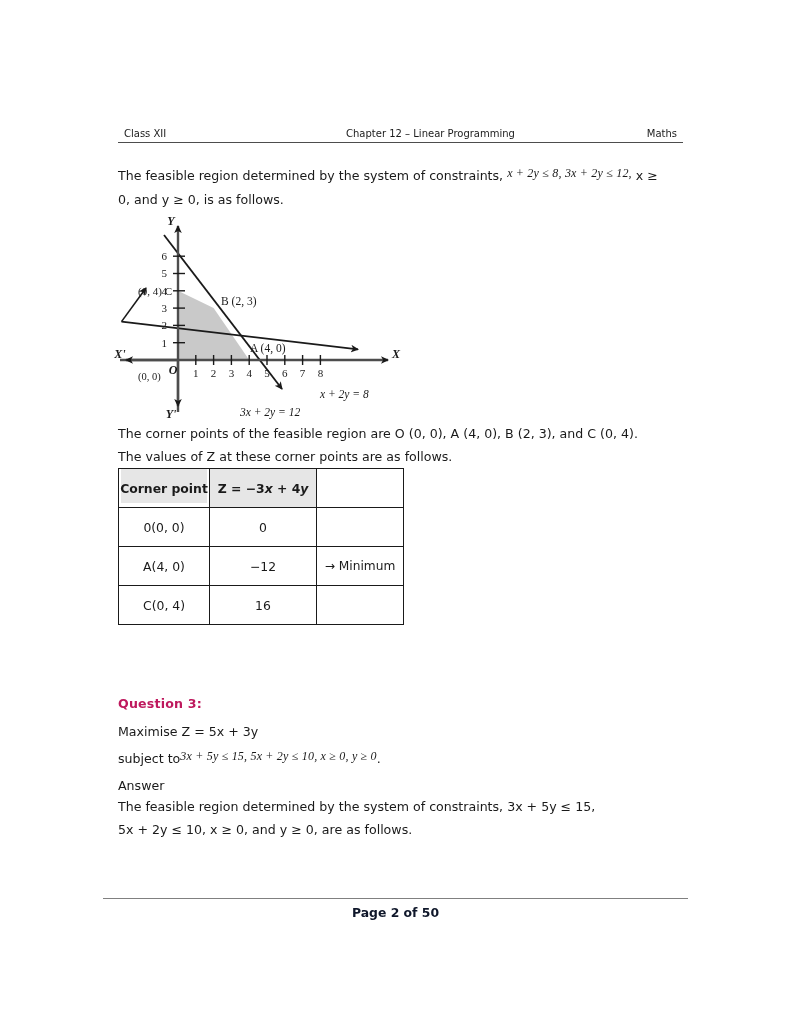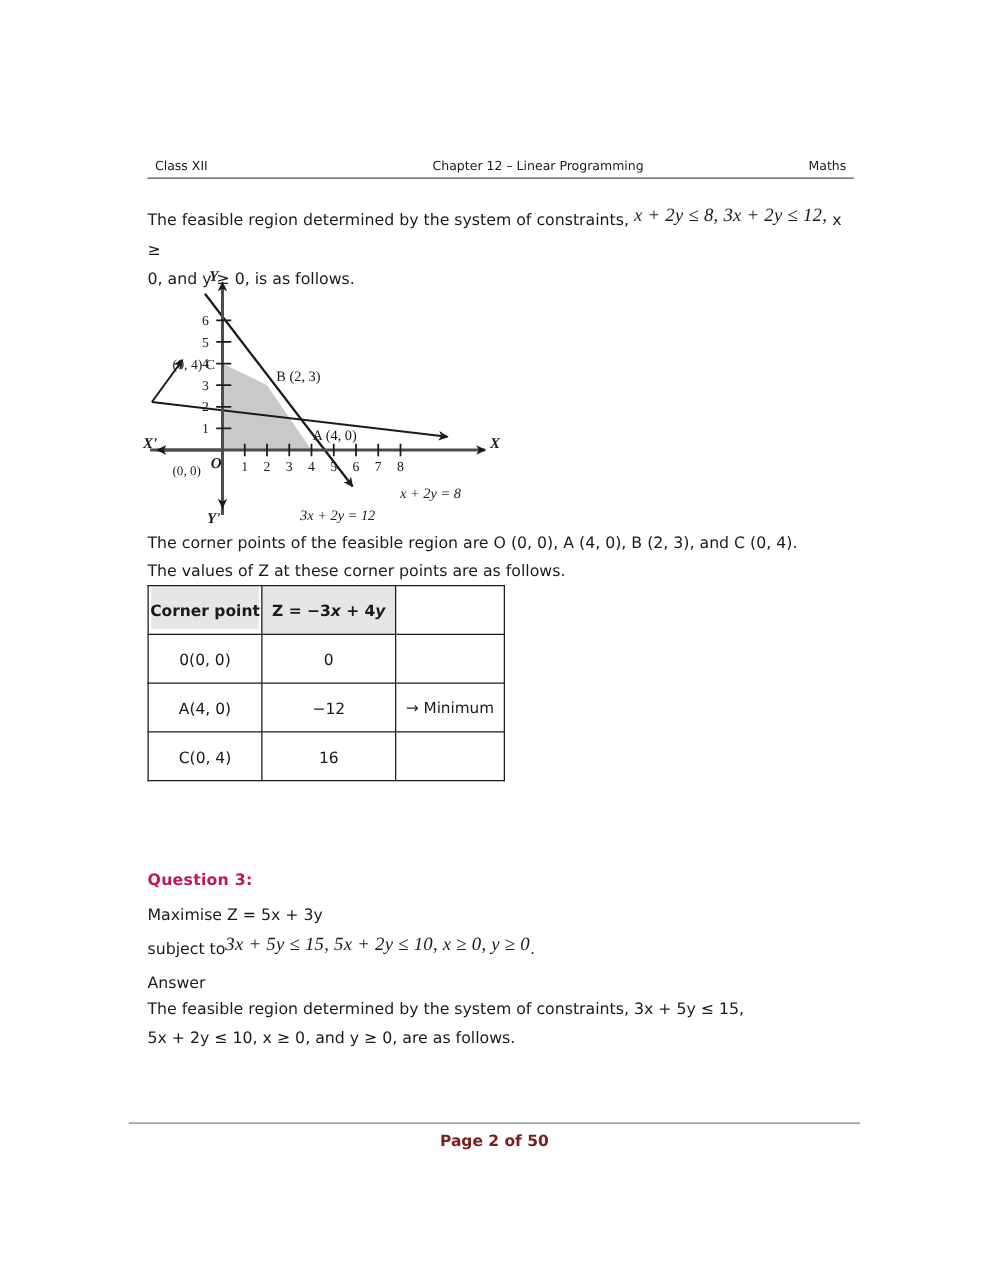--- a/index.html
+++ b/index.html
@@ -48,21 +48,21 @@
   
   .para {
     position: absolute;
     font-size: 12.6px;
     line-height: 23px;
     color: #1a1a1a;
   }
   .mathtex {
     font-family: "Liberation Serif", "DejaVu Serif", serif;
     font-style: italic;
-    font-size: 15px;
+    font-size: 12px;
     letter-spacing: 0.2px;
     white-space: nowrap;
   }
 
   .p-intro   { left: 118px; top: 164px; width: 560px; }
   .p-intro .l2 { display:block; }
 
   .p-corner  { left: 118px; top: 422px; width: 570px; }
   .p-values  { left: 118px; top: 445px; width: 570px; }
   .p-there   { left: 118px; top: 652px; width: 570px; }
@@ -130,21 +130,21 @@
     width: 585px;
     border-bottom: 1.3px solid #808080;
   }
   .footer-text {
     position: absolute;
     left: 0; top: 905px;
     width: 791px;
     text-align: center;
     font-size: 12.4px;
     font-weight: bold;
-    color: #7f1d1d;
+    color: #0f172a;
   }
 </style>
 </head>
 <body>
 
 <div class="page">
 
   <div class="doc-header">
     <div class="hdr-row">
       <span class="hdr-left">Class XII</span>

